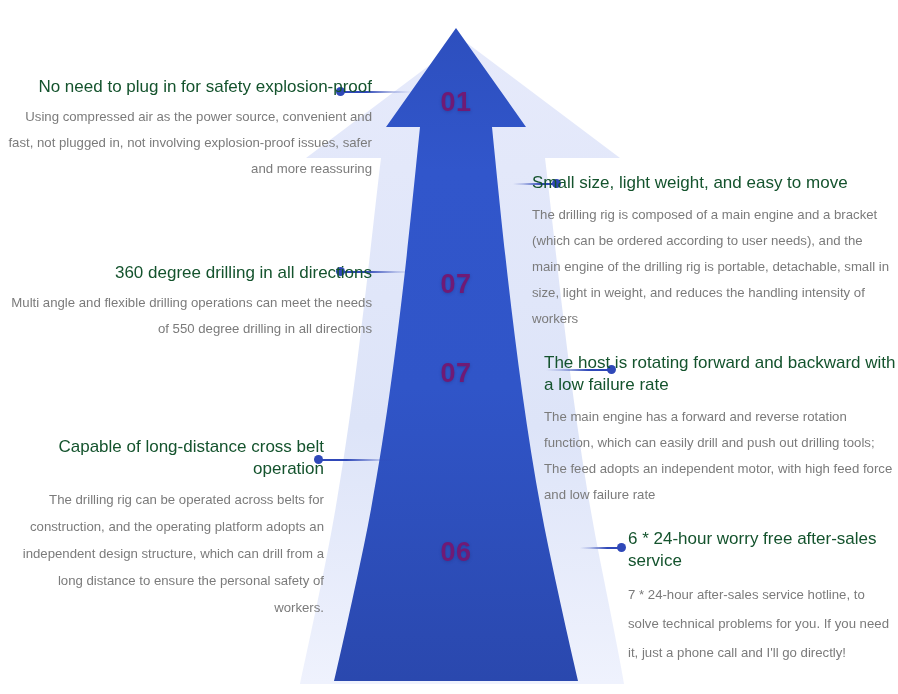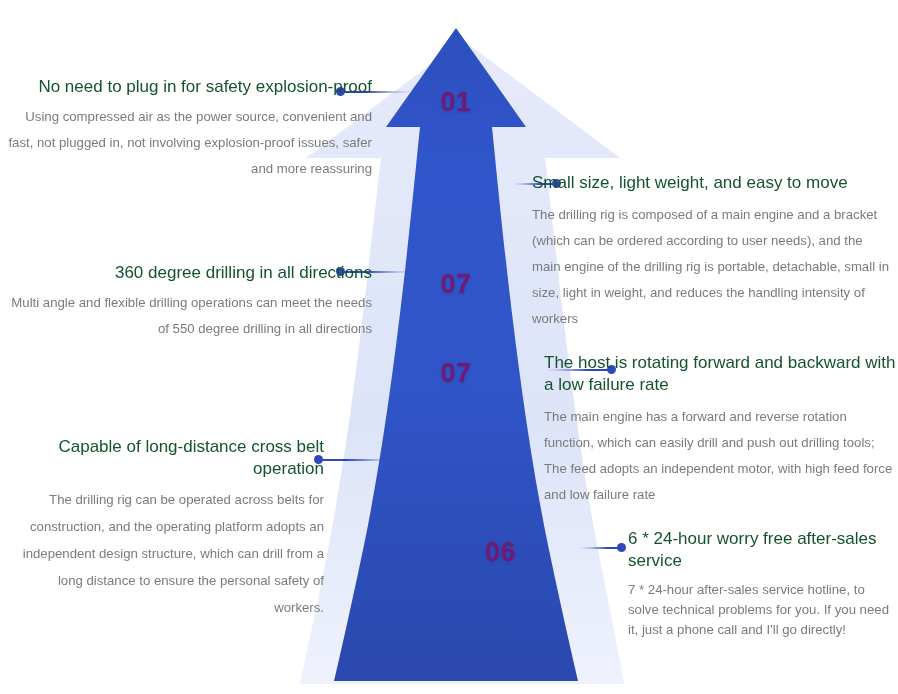--- a/index.html
+++ b/index.html
@@ -73,21 +73,21 @@
 
   
   #block-1 { left: 8px;  top: 76px;  width: 364px; }
   #block-2 { left: 532px; top: 172px; width: 358px; }
   #block-3 { left: 8px;  top: 262px; width: 364px; }
   #block-4 { left: 544px; top: 352px; width: 352px; }
   #block-5 { left: 8px;  top: 436px; width: 316px; }
   #block-6 { left: 628px; top: 528px; width: 262px; }
 
   #block-2 .block-title, #block-4 .block-title, #block-6 .block-title { margin-bottom: 8px; }
-  #block-6 .block-body { line-height: 20px; }
+  #block-6 .block-body { line-height: 29px; }
   #block-5 .block-body { line-height: 27px; }
 
   
   .connector {
     position: absolute;
     height: 3px;
   }
   .connector .line {
     position: absolute;
     top: 1px;
@@ -161,21 +161,21 @@
                C 340 655, 350 612, 364 545
                C 394 400, 411 215, 420 127
                L 386 127
                Z"></path>
     </g>
   </svg>
 
   <div class="arrow-number" style="top:87px;">01</div>
   <div class="arrow-number" style="top:269px;">07</div>
   <div class="arrow-number" style="top:358px;">07</div>
-  <div class="arrow-number" style="top:537px;text-align:right;">06</div>
+  <div class="arrow-number" style="top:537px;">06</div>
 
   <div class="connector to-right" id="conn-1">
     <span class="dot"></span>
     <span class="line"></span>
   </div>
   <div class="connector to-left" id="conn-2">
     <span class="dot"></span>
     <span class="line"></span>
   </div>
   <div class="connector to-right" id="conn-3">

